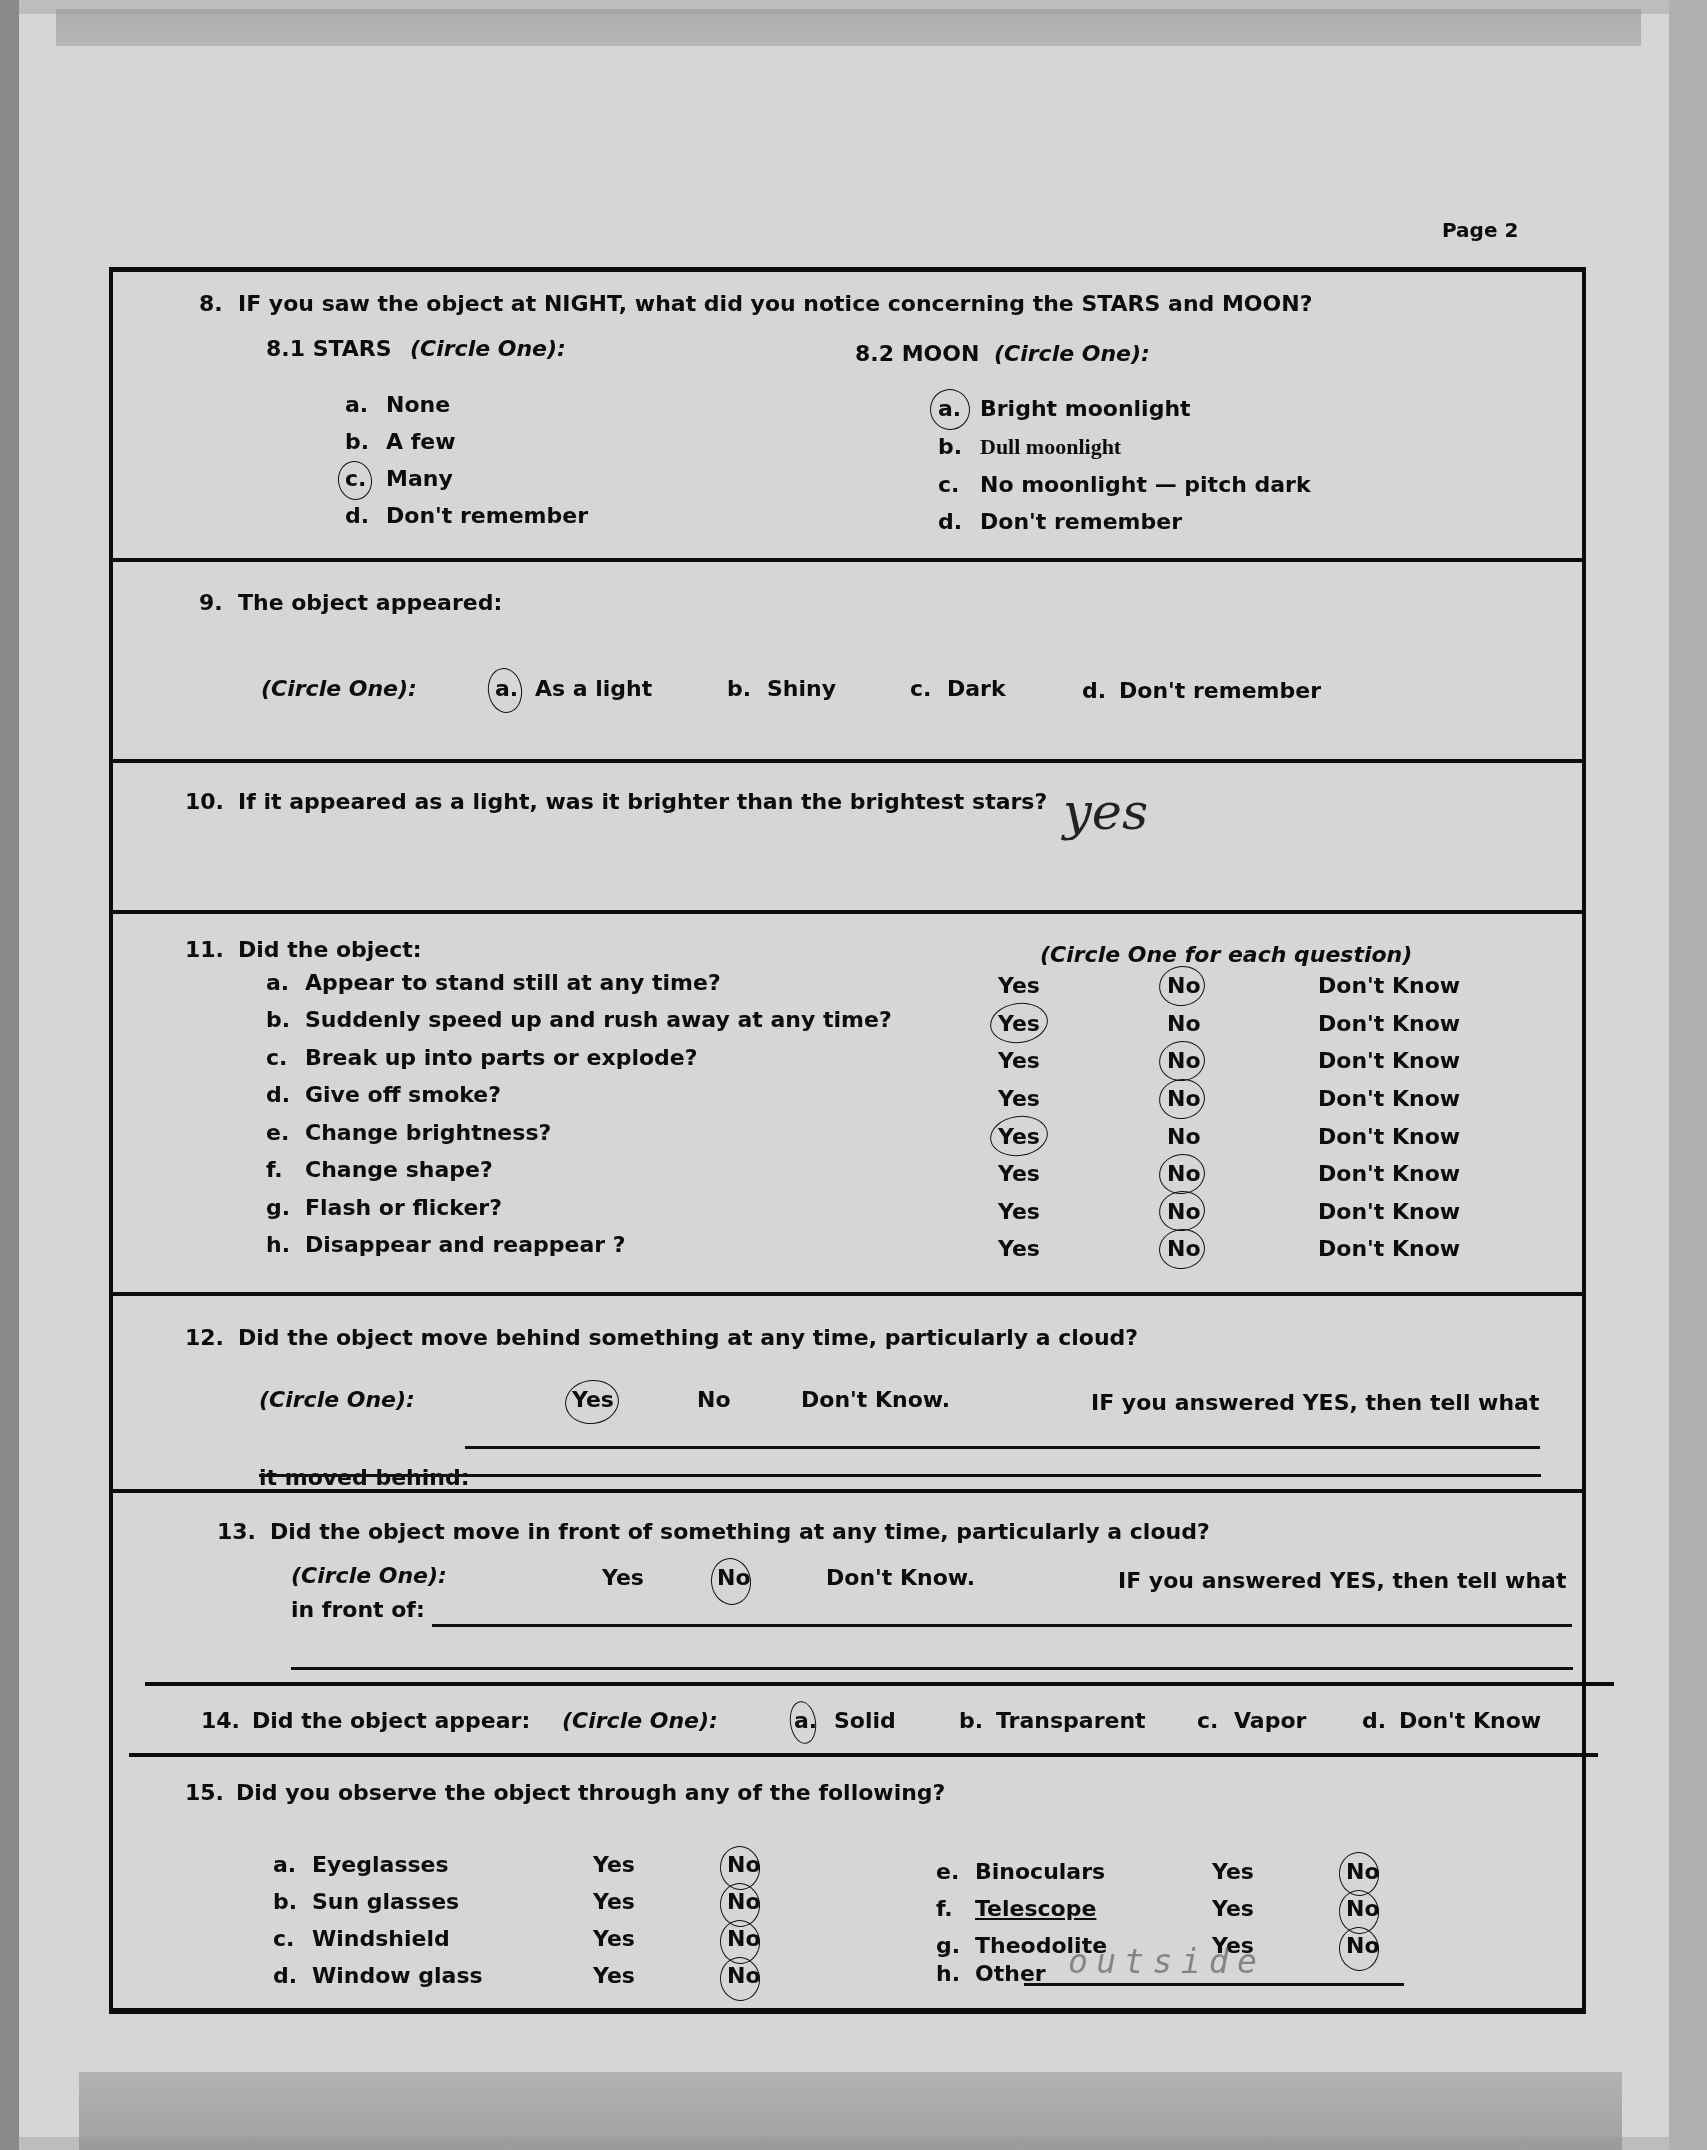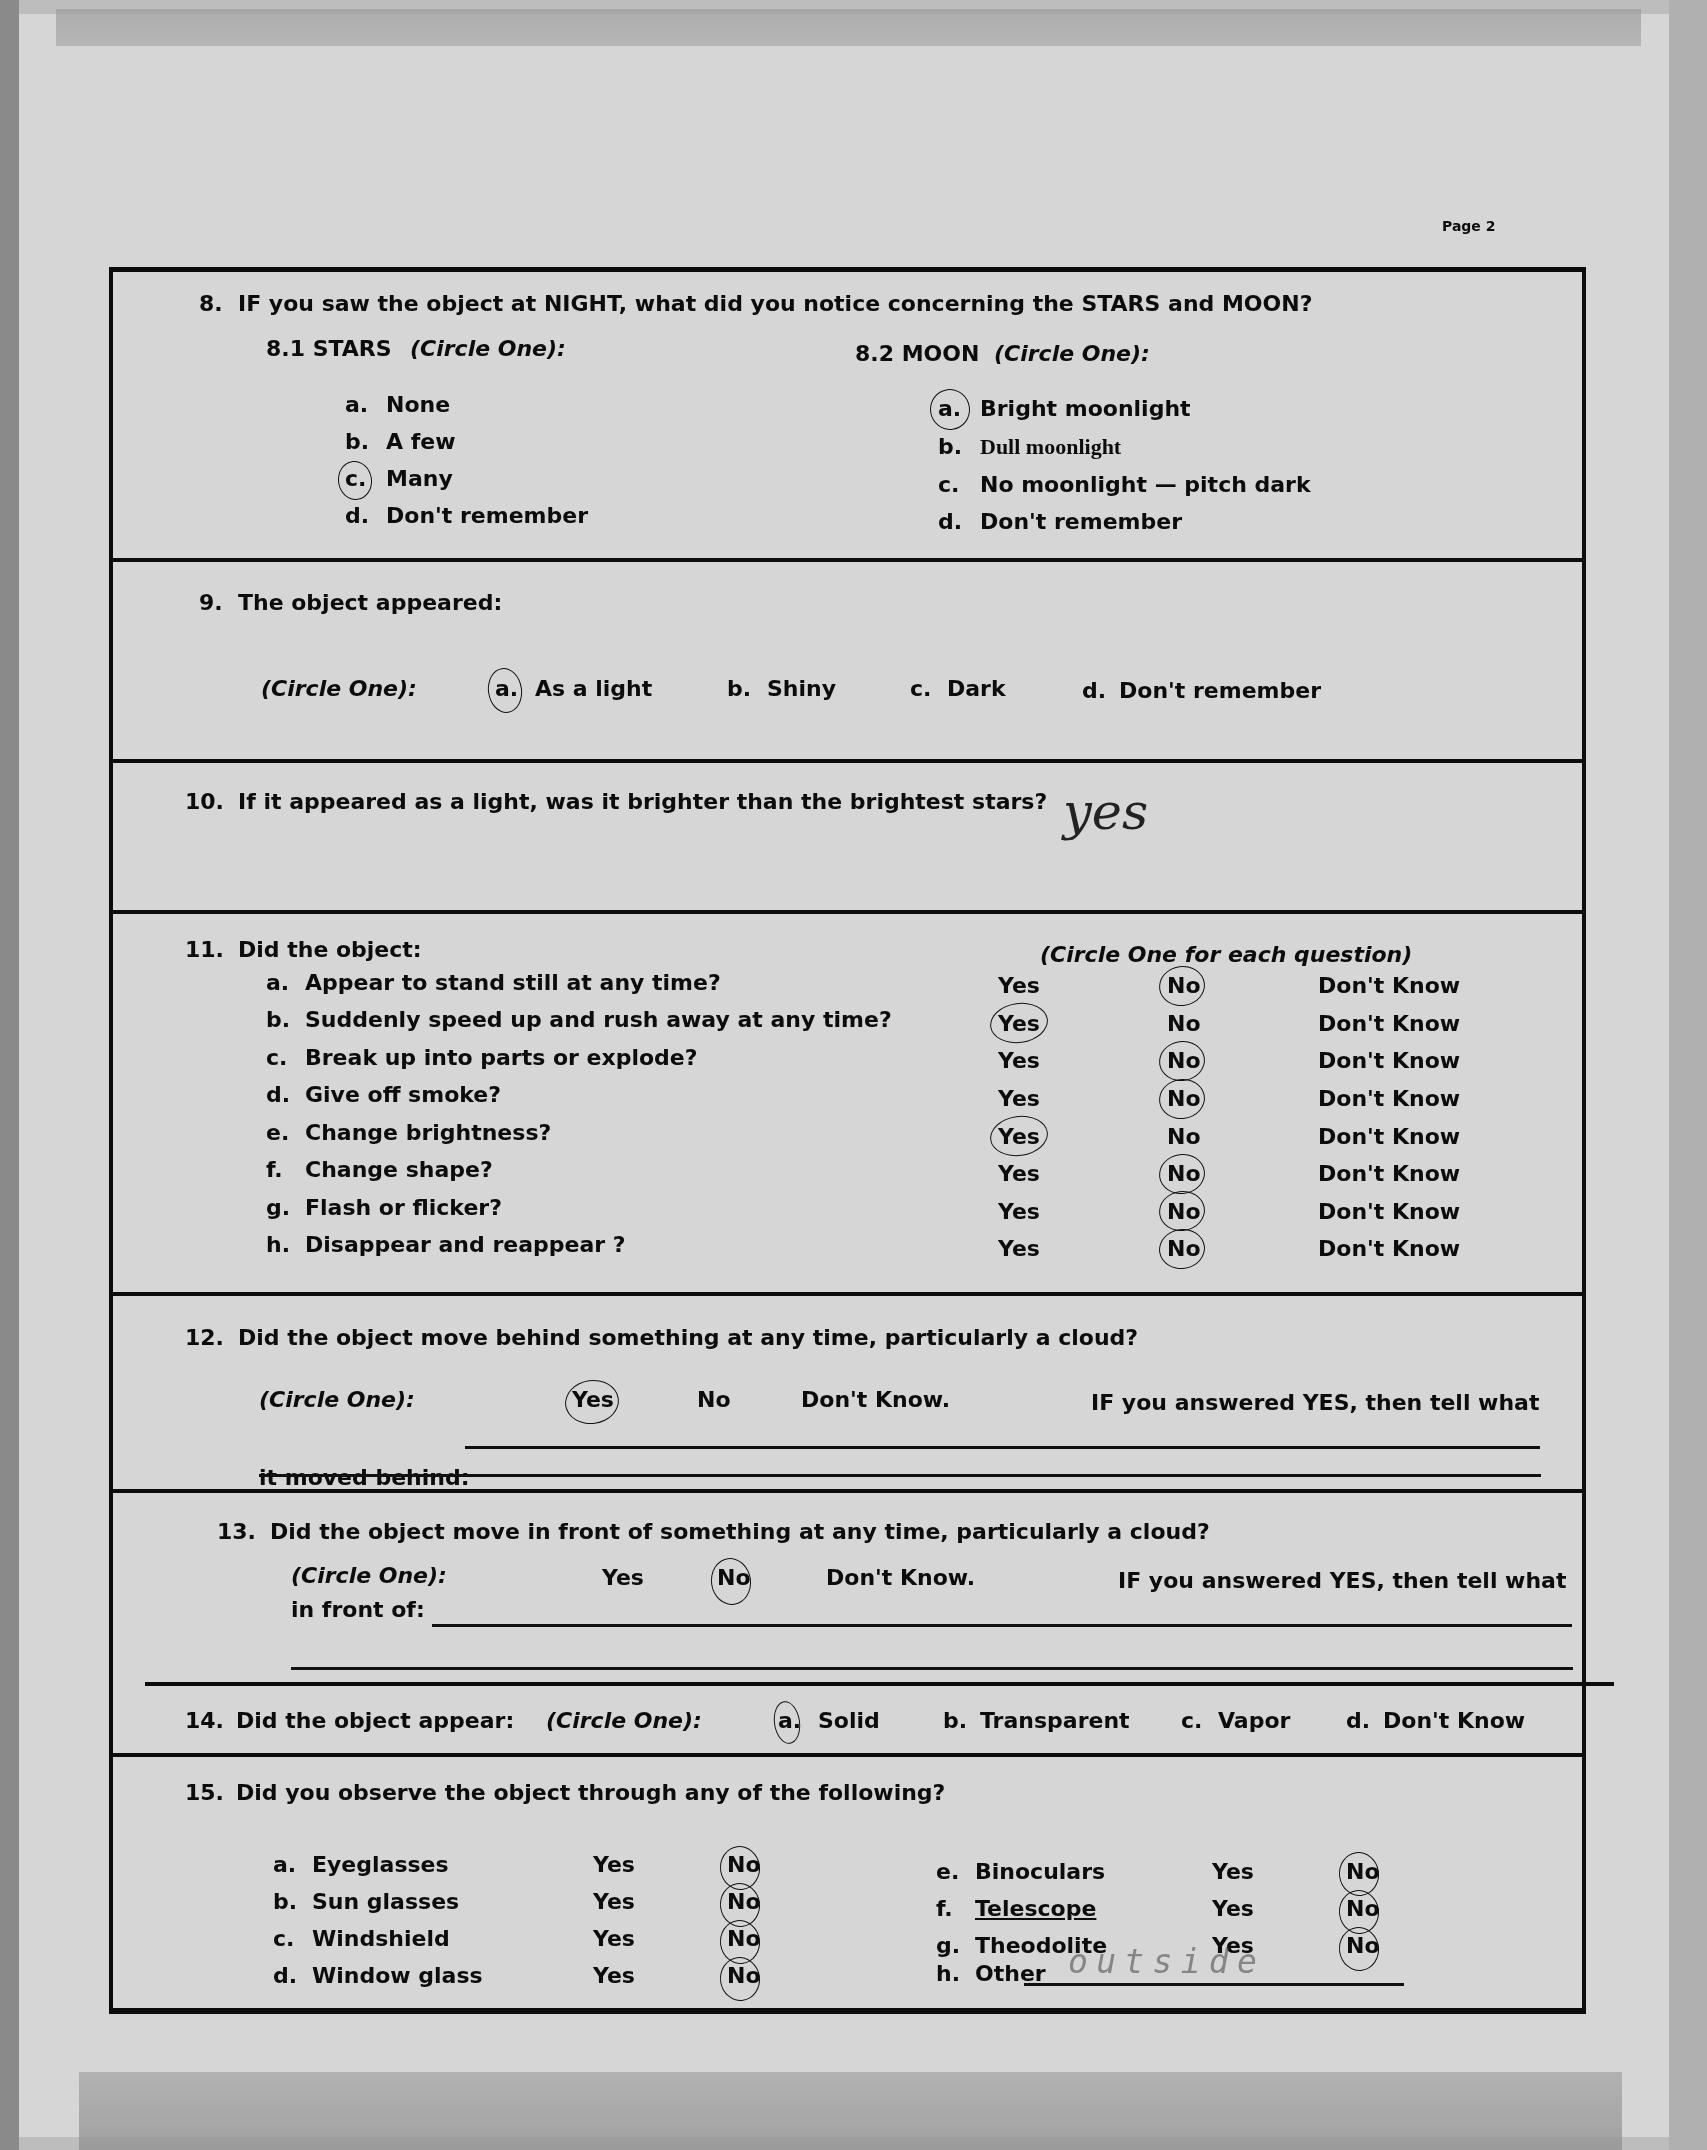--- a/index.html
+++ b/index.html
@@ -16,21 +16,21 @@
     position:absolute; left:56px; top:9.3px; width:1585px; height:37px;
     background:linear-gradient(#9b9b9b,#a8a8a8); opacity:.7;
   }
   .botshade {
     position:absolute; left:79px; top:2072px; width:1543px; height:79px;
     background:linear-gradient(#a6a6a6,#8f8f8f); opacity:.75;
   }
   .leftshade { position:absolute; left:0; top:0; width:18.5px; height:2151px; background:#8a8a8a; }
   .rightshade { position:absolute; right:0; top:0; width:39px; height:2151px; background:#b0b0b0; }
 
-  .page-no { position:absolute; left:1442px; top:218px; font-size:14px; font-weight:bold; }
+  .page-no { position:absolute; left:1442px; top:218px; font-size:20px; font-weight:bold; }
 
   .form {
     position:absolute; left:109px; top:267px; width:1469px; height:1736px;
     border:4.2px solid #0c0c0c; border-top-width:5.6px; border-bottom-width:6.5px;
   }
   .sec { position:absolute; left:0; width:100%; border-bottom:4.2px solid #0c0c0c; }
   .sec.last { border-bottom:none; }
 
   .t { position:absolute; font-size:22px; font-weight:bold; white-space:nowrap; }
   .i { font-style:italic; }
@@ -230,21 +230,21 @@
     <span class="t" style="left:457px;top:72px;">Yes</span>
     <span class="t" style="left:572px;top:72px;">No</span>
     <span class="circle" style="left:566px;top:65px;width:38px;height:45px;"></span>
     <span class="t" style="left:681px;top:72px;">Don't Know.</span>
     <span class="t" style="left:973px;top:75px;">IF you answered YES, then tell what</span>
     <span class="t" style="left:146px;top:104px;">in front of:</span>
     <div class="line" style="left:287px;top:131px;width:1140px;"></div>
     <div class="line" style="left:146px;top:174px;width:1282px;"></div>
   </div>
 
-  <div class="sec" style="top:1415px;height:66px;">
+  <div class="sec" style="top:1415px;height:66px;margin-left:16px;">
     <span class="t" style="left:72px;top:21px;">14.</span>
     <span class="t" style="left:123px;top:21px;">Did the object appear:</span>
     <span class="t i" style="left:433px;top:21px;">(Circle One):</span>
     <div>
       <span class="t" style="left:665px;top:21px;">a.</span>
       <span class="t" style="left:705px;top:21px;">Solid</span>
       <span class="circle" style="left:661px;top:14px;width:24px;height:41px;"></span>
     </div>
     <div>
       <span class="t" style="left:830px;top:21px;">b.</span>

